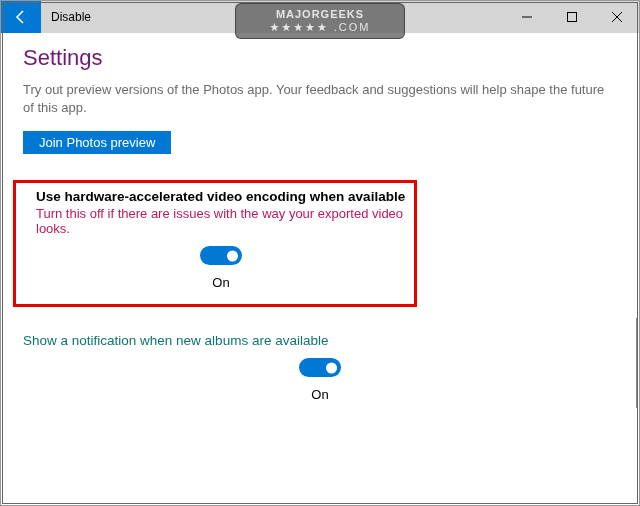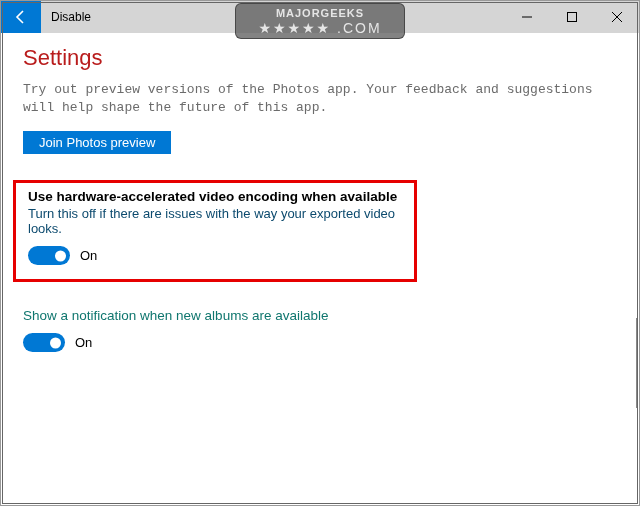--- a/index.html
+++ b/index.html
@@ -52,21 +52,21 @@
       z-index: 50;
       font-family: Arial, sans-serif;
     }
     .watermark .wm-main {
       font-size: 11px;
       font-weight: bold;
       letter-spacing: 1px;
       line-height: 1;
     }
     .watermark .wm-sub {
-      font-size: 14px;
+      font-size: 11px;
       letter-spacing: 2px;
       line-height: 1;
       margin-top: 2px;
     }
     .window-controls {
       margin-left: auto;
       display: flex;
       height: 32px;
     }
     .win-ctrl {
@@ -80,30 +80,29 @@
     .win-ctrl svg { width: 10px; height: 10px; }
     .content {
       padding: 4px 22px 0 22px;
       height: calc(506px - 32px);
       overflow-y: hidden;
       position: relative;
     }
     .page-title {
       font-size: 22px;
       font-weight: 400;
-      color: #b91c1c;
+      color: #701a75;
       margin-top: 8px;
       margin-bottom: 10px;
     }
     .desc-text {
       font-size: 13px;
       color: #6b6b6b;
       line-height: 1.4;
       margin-bottom: 14px;
-      font-family: Liberation Mono, monospace;
     }
     .btn-primary {
       background: #0078d4;
       color: #fff;
       border: none;
       padding: 4px 16px;
       font-size: 13px;
       font-family: inherit;
       cursor: pointer;
     }
@@ -116,32 +115,33 @@
       color: #000;
       margin-bottom: 10px;
     }
     .setting-label {
       font-size: 13.5px;
       color: #000;
       font-weight: 600;
     }
     .setting-sub {
       font-size: 13px;
-      color: #0c4a6e;
+      color: #be185d;
       margin-top: 2px;
     }
     .setting-plain {
       font-size: 13.5px;
       color: #0f766e;
     }
     .toggle-row {
       display: flex;
       align-items: center;
       margin-top: 10px;
       gap: 10px;
+      flex-direction: column;
     }
     .toggle {
       width: 42px;
       height: 19px;
       border-radius: 10px;
       position: relative;
       cursor: pointer;
     }
     .toggle.on {
       background: #0078d4;
@@ -157,21 +157,21 @@
     .toggle.on .toggle-knob {
       background: #fff;
       right: 4px;
     }
     .toggle-state {
       font-size: 13px;
       color: #000;
     }
     .highlight-box {
       border: 3px solid #e60000;
-      padding: 6px 8px 14px 12px;
+      padding: 6px 8px 14px 20px;
       margin-top: 6px;
       margin-left: -10px;
       margin-right: 200px;
     }
     .scrollbar-indicator {
       position: absolute;
       right: 1px;
       top: 285px;
       width: 2px;
       height: 90px;

